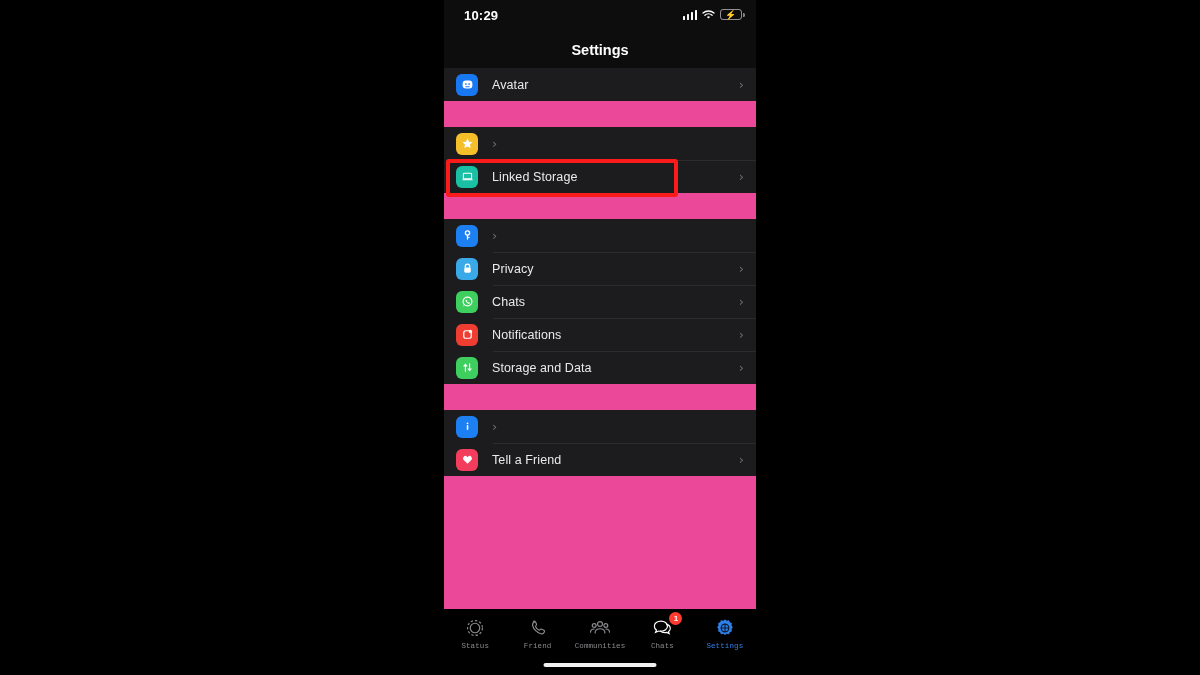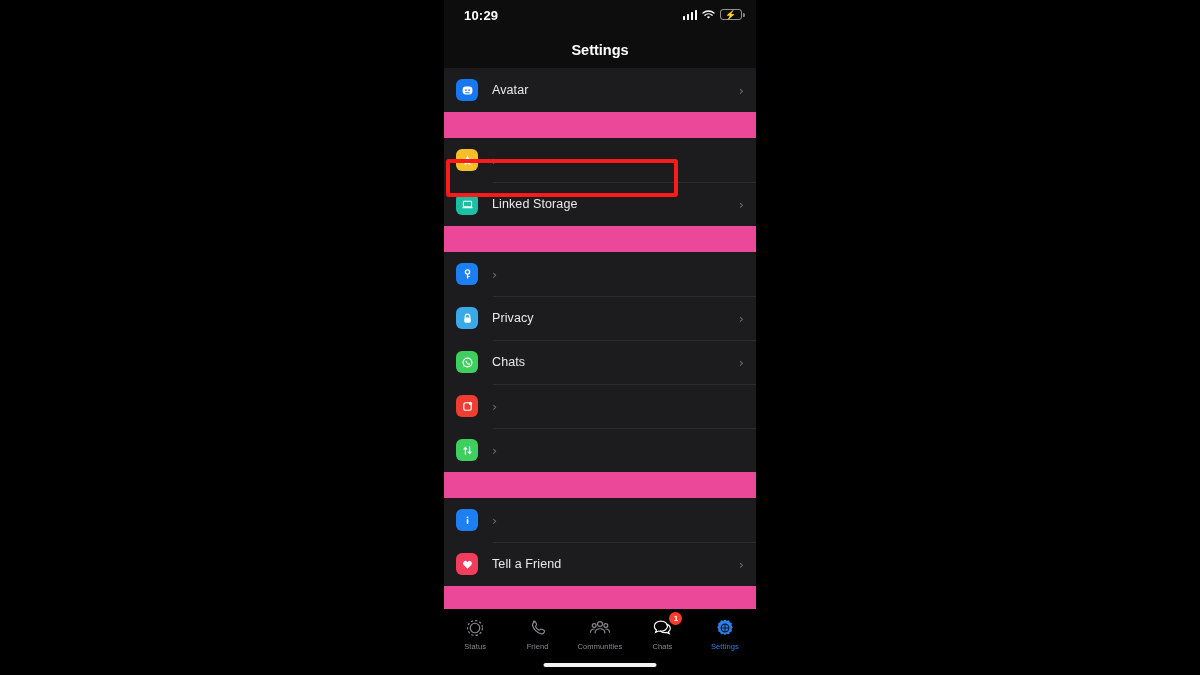--- a/index.html
+++ b/index.html
@@ -70,21 +70,21 @@
   }
   
   .group {
     background: #1c1c1e;
     margin-bottom: 26px;
   }
   .group:first-of-type { margin-top: 0; }
   .row {
     position: relative;
     display: flex; align-items: center;
-    height: 44px;
+    height: 33px;
     padding-left: 12px; padding-right: 12px;
   }
   .row + .row::before {
     content: "";
     position: absolute; left: 49px; right: 0; top: 0;
     height: 1px; background: #2c2c2e;
   }
   .row-icon {
     width: 22px; height: 22px; border-radius: 6px;
     flex: 0 0 22px;
@@ -119,21 +119,21 @@
     padding-top: 8px;
   }
   .tab {
     flex: 1 1 0;
     display: flex; flex-direction: column; align-items: center;
     gap: 3px; position: relative;
   }
   .tab-icon { position: relative; height: 22px; display: flex; align-items: center; justify-content: center; }
   .tab-icon svg { display: block; }
   .tab-label {
-    font-size: 7.5px; color: #8a8a8e; letter-spacing: .1px;
+    font-size: 7.5px; color: #8a8a8e; letter-spacing: .1px; font-family: Liberation Mono, monospace;
   }
   .tab.active .tab-label { color: #2f7fe8; }
   .badge {
     position: absolute; top: -5px; right: -9px;
     min-width: 13px; height: 13px; padding: 0 3px;
     background: #ff3b30; border-radius: 7px;
     color: #fff; font-size: 8px; font-weight: 700;
     display: flex; align-items: center; justify-content: center;
   }
   .home-indicator {
@@ -241,29 +241,31 @@
         <span class="row-label">Chats</span>
         <span class="chevron">›</span>
       </div>
       <div class="row">
         <span class="row-icon" style="background:#f03d32">
           <svg width="13" height="13" viewBox="0 0 16 16">
             <rect x="3.4" y="3.4" width="9.2" height="9.2" rx="2.6" fill="none" stroke="#fff" stroke-width="1.5"></rect>
             <circle cx="11.6" cy="4.4" r="2.1" fill="#fff"></circle>
           </svg>
         </span>
+        <span class="row-label">Notifications</span>
         <span class="chevron">›</span>
       </div>
       <div class="row">
         <span class="row-icon" style="background:#3ecf5e">
           <svg width="13" height="13" viewBox="0 0 16 16">
             <path d="M5.4 12.5V4.2M5.4 4.2 3.6 6.2M5.4 4.2 7.2 6.2" stroke="#fff" stroke-width="1.4" fill="none" stroke-linecap="round" stroke-linejoin="round"></path>
             <path d="M10.6 3.5v8.3M10.6 11.8 8.8 9.8M10.6 11.8 12.4 9.8" stroke="#fff" stroke-width="1.4" fill="none" stroke-linecap="round" stroke-linejoin="round"></path>
           </svg>
         </span>
+        <span class="row-label">Storage and Data</span>
         <span class="chevron">›</span>
       </div>
     </div>
 
     <div class="group">
       <div class="row">
         <span class="row-icon" style="background:#1c7ff2">
           <svg width="13" height="13" viewBox="0 0 16 16">
             <circle cx="8" cy="4.1" r="1.15" fill="#fff"></circle>
             <rect x="7.1" y="6.2" width="1.9" height="6" rx=".9" fill="#fff"></rect>

